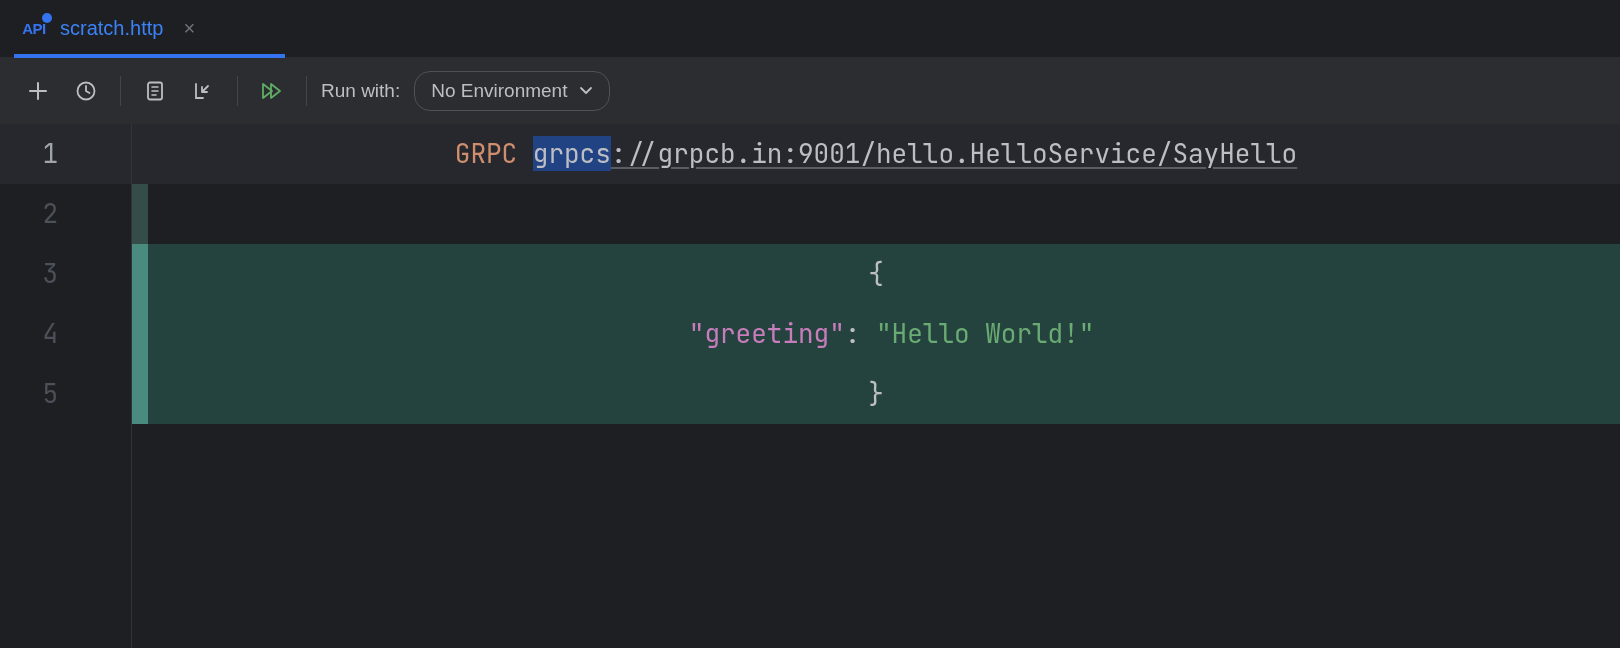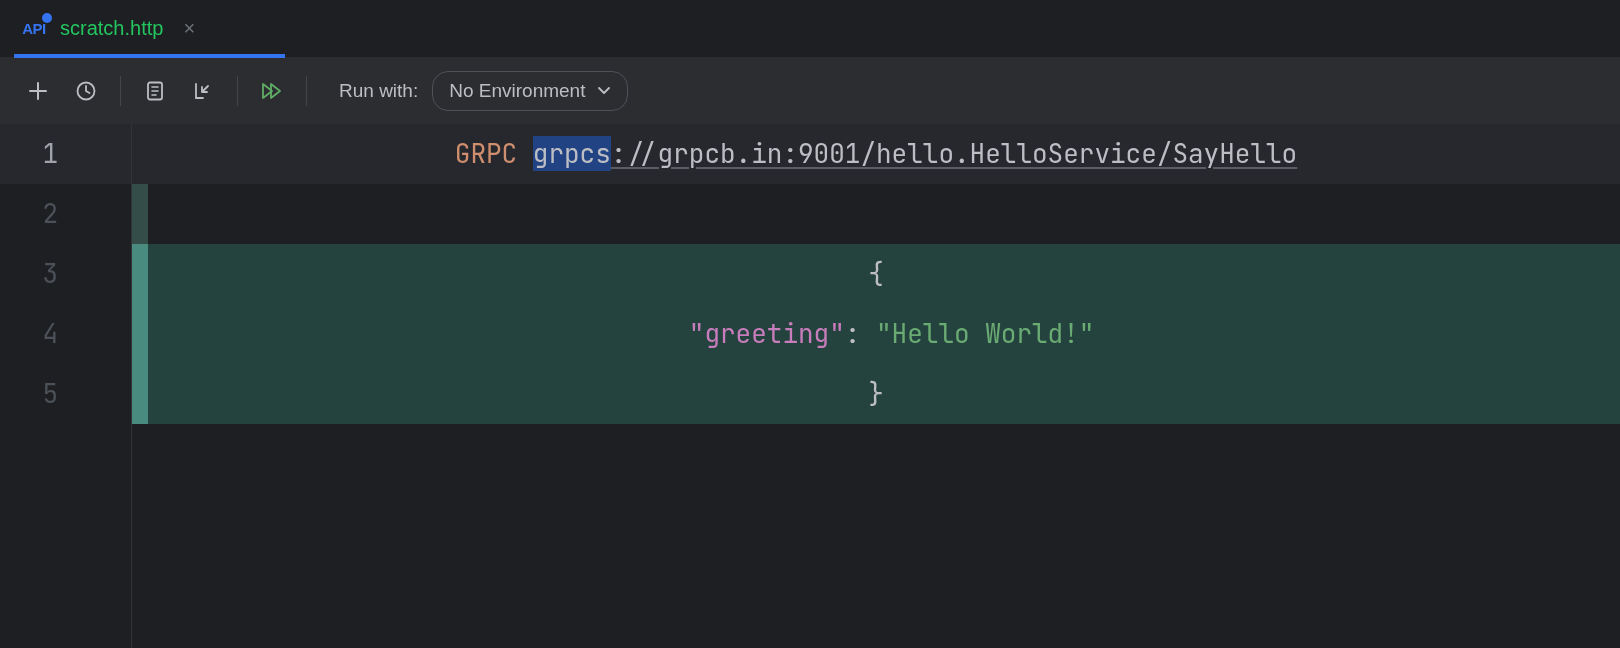--- a/index.html
+++ b/index.html
@@ -54,21 +54,21 @@
       position: absolute;
       top: -2px;
       right: -4px;
       width: 10px;
       height: 10px;
       background: #3574f0;
       border-radius: 50%;
     }
     .tab-title {
       font-size: 20px;
-      color: #22c55e;
+      color: #3b82f6;
     }
     .tab-close {
       color: #6f737a;
       font-size: 20px;
       margin-left: 8px;
       cursor: pointer;
     }
     .toolbar {
       display: flex;
       align-items: center;
@@ -89,21 +89,21 @@
     }
     .toolbar-sep {
       width: 1px;
       height: 30px;
       background: #43454a;
       margin: 0 6px;
     }
     .run-label {
       font-size: 19px;
       color: #bcbec4;
-      margin-left: 18px;
+      margin-left: 0;
       margin-right: 6px;
     }
     .env-select {
       display: flex;
       align-items: center;
       gap: 12px;
       padding: 6px 16px;
       border: 1px solid #4e5157;
       border-radius: 16px;
       font-size: 19px;

